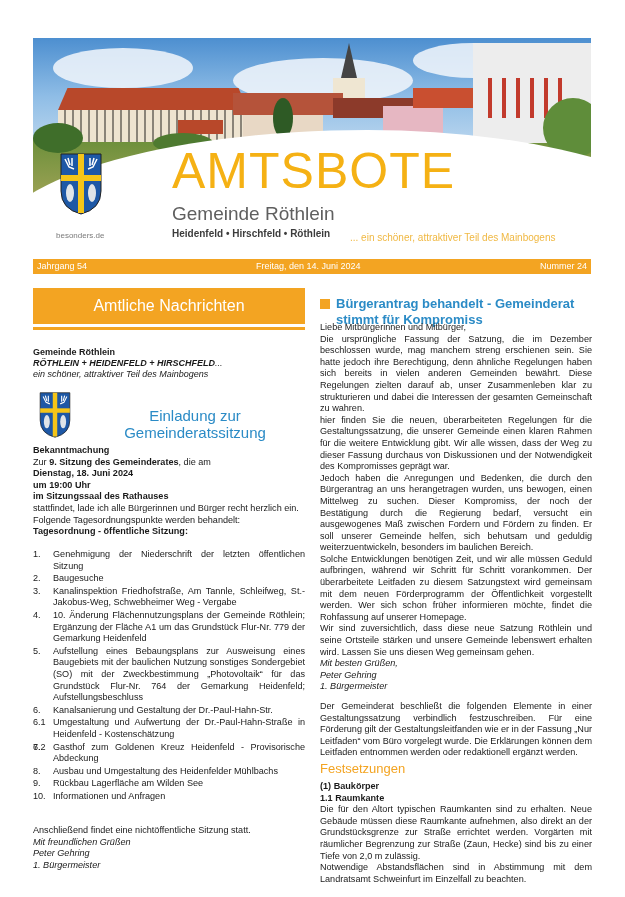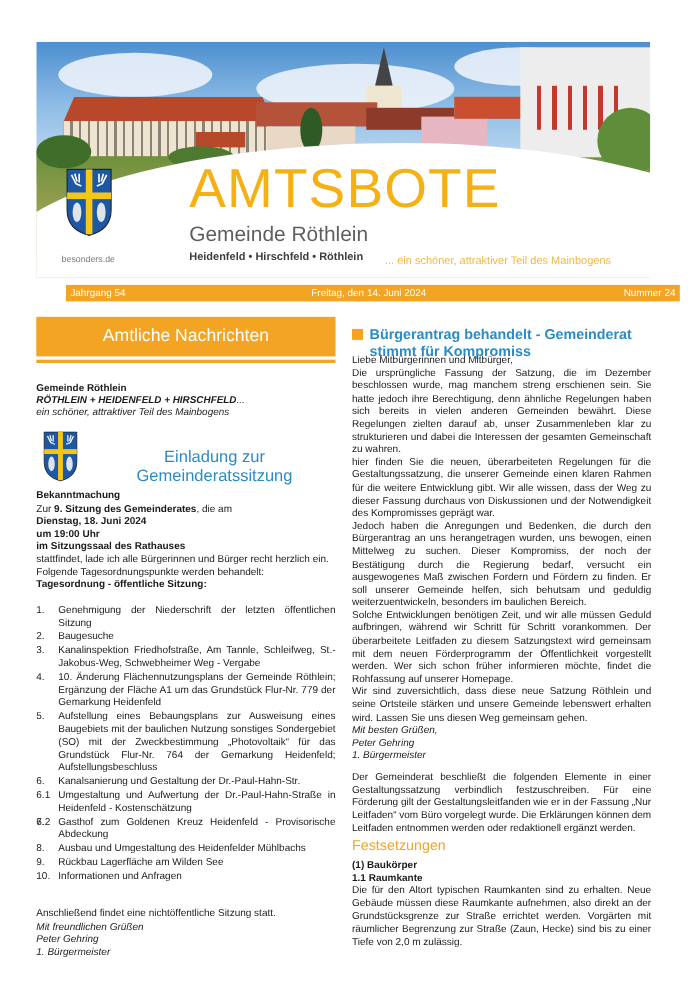--- a/index.html
+++ b/index.html
@@ -21,21 +21,21 @@
 
   .coat { position:absolute; left:60px; top:153px; width:42px; height:62px; }
   .roethlein-url { position:absolute; left:56px; top:231px; font-size:8px; color:#7a7a7a; }
 
   .title-amts { position:absolute; left:172px; top:146px; font-size:50px; color:#f5b114; letter-spacing:1px; line-height:1; }
   .title-gem { position:absolute; left:172px; top:203px; font-size:19px; color:#5f5f5f; }
   .title-orte { position:absolute; left:172px; top:228px; font-size:10px; font-weight:bold; color:#3c3c3c; }
   .title-slogan { position:absolute; left:350px; top:232px; font-size:10px; color:#f0b842; }
 
   
-  .info-bar { position:absolute; left:33px; top:259px; width:558px; height:15px; background:#f3a422; color:#fff; font-size:9px;margin-left:27px; }
+  .info-bar { position:absolute; left:33px; top:259px; width:558px; height:15px; background:#f3a422; color:#fff; font-size:9px; }
   .info-bar span { position:absolute; top:2px; }
   .amtl-box { position:absolute; left:33px; top:288px; width:272px; height:36px; background:#f3a422; color:#fff; font-size:16px; text-align:center; line-height:36px; }
   .amtl-line { position:absolute; left:33px; top:327px; width:272px; height:3px; background:#f3a422; }
   .gem-block { position:absolute; left:33px; top:347px; width:272px; font-size:9px; line-height:11px; }
   .gem-block .b { font-weight:bold; }
   .gem-block .bi { font-weight:bold; font-style:italic; }
   .gem-block .i { font-style:italic; }
   .coat-small { position:absolute; left:34px; top:392px; width:42px; height:46px; }
   .einladung { position:absolute; left:110px; top:407px; width:170px; text-align:center; color:#2b8bc6; font-size:15px; line-height:17px; }
   .bekannt { position:absolute; left:33px; top:445px; width:272px; font-size:9.1px; line-height:11.6px; }
@@ -189,15 +189,16 @@
     <p>Wir sind zuversichtlich, dass diese neue Satzung Röthlein und seine Ortsteile stärken und unsere Gemeinde lebenswert erhalten wird. Lassen Sie uns diesen Weg gemeinsam gehen.</p>
     <p class="i">Mit besten Grüßen,</p>
     <p class="i">Peter Gehring</p>
     <p class="i">1. Bürgermeister</p>
     <div class="gap"></div>
     <p>Der Gemeinderat beschließt die folgenden Elemente in einer Gestaltungssatzung verbindlich festzuschreiben. Für eine Förderung gilt der Gestaltungsleitfanden wie er in der Fassung „Nur Leitfaden“ vom Büro vorgelegt wurde. Die Erklärungen können dem Leitfaden entnommen werden oder redaktionell ergänzt werden.</p>
     <p class="fest">Festsetzungen</p>
     <p class="b">(1) Baukörper</p>
     <p class="b">1.1 Raumkante</p>
     <p>Die für den Altort typischen Raumkanten sind zu erhalten. Neue Gebäude müssen diese Raumkante aufnehmen, also direkt an der Grundstücksgrenze zur Straße errichtet werden. Vorgärten mit räumlicher Begrenzung zur Straße (Zaun, Hecke) sind bis zu einer Tiefe von 2,0 m zulässig.</p>
+    <p>Notwendige Abstandsflächen sind in Abstimmung mit dem Landratsamt Schweinfurt im Einzelfall zu beachten.</p>
   </div>
 
 </div>
 
 </body></html>

